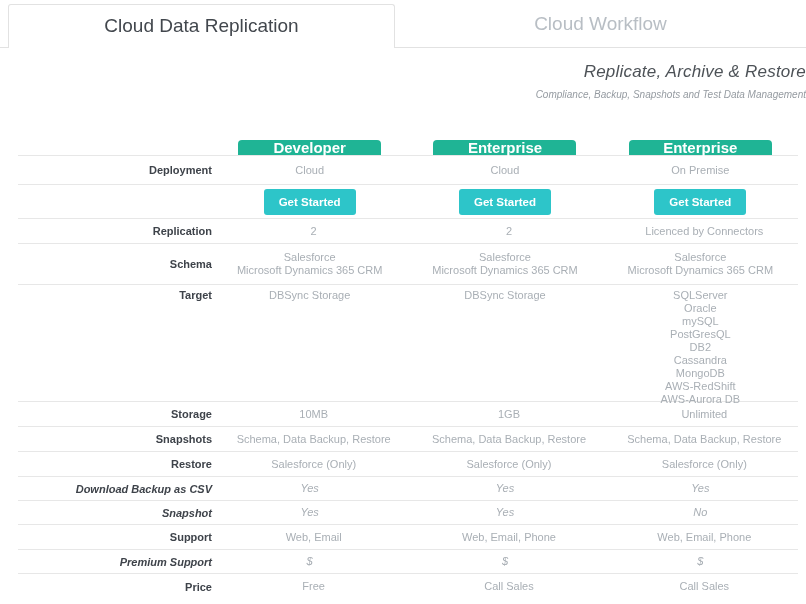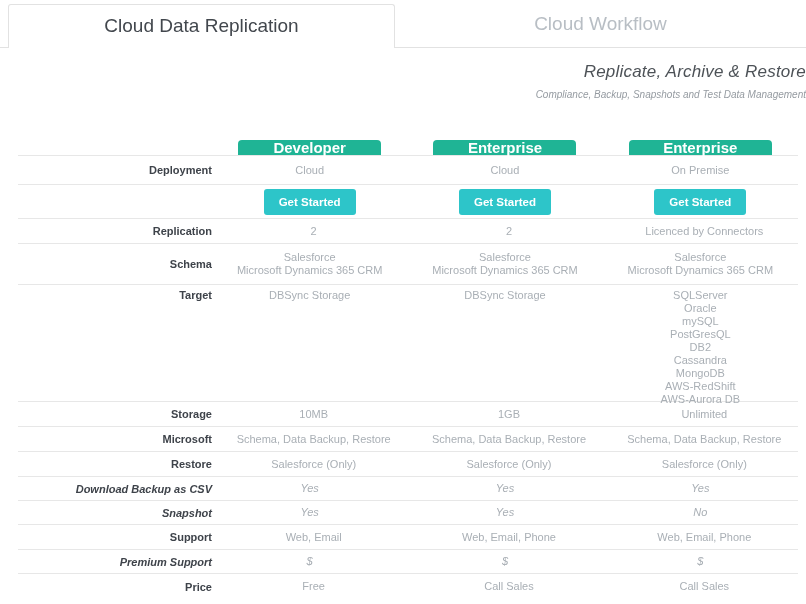--- a/index.html
+++ b/index.html
@@ -122,21 +122,21 @@
   </div>
 
   <div class="prow h25">
     <div class="rlabel">Storage</div>
     <div class="rvalue">10MB</div>
     <div class="rvalue">1GB</div>
     <div class="rvalue">Unlimited</div>
   </div>
 
   <div class="prow h25">
-    <div class="rlabel">Microsoft</div>
+    <div class="rlabel">Snapshots</div>
     <div class="rvalue">Schema, Data Backup, Restore</div>
     <div class="rvalue">Schema, Data Backup, Restore</div>
     <div class="rvalue">Schema, Data Backup, Restore</div>
   </div>
 
   <div class="prow h25">
     <div class="rlabel">Restore</div>
     <div class="rvalue">Salesforce (Only)</div>
     <div class="rvalue">Salesforce (Only)</div>
     <div class="rvalue">Salesforce (Only)</div>

